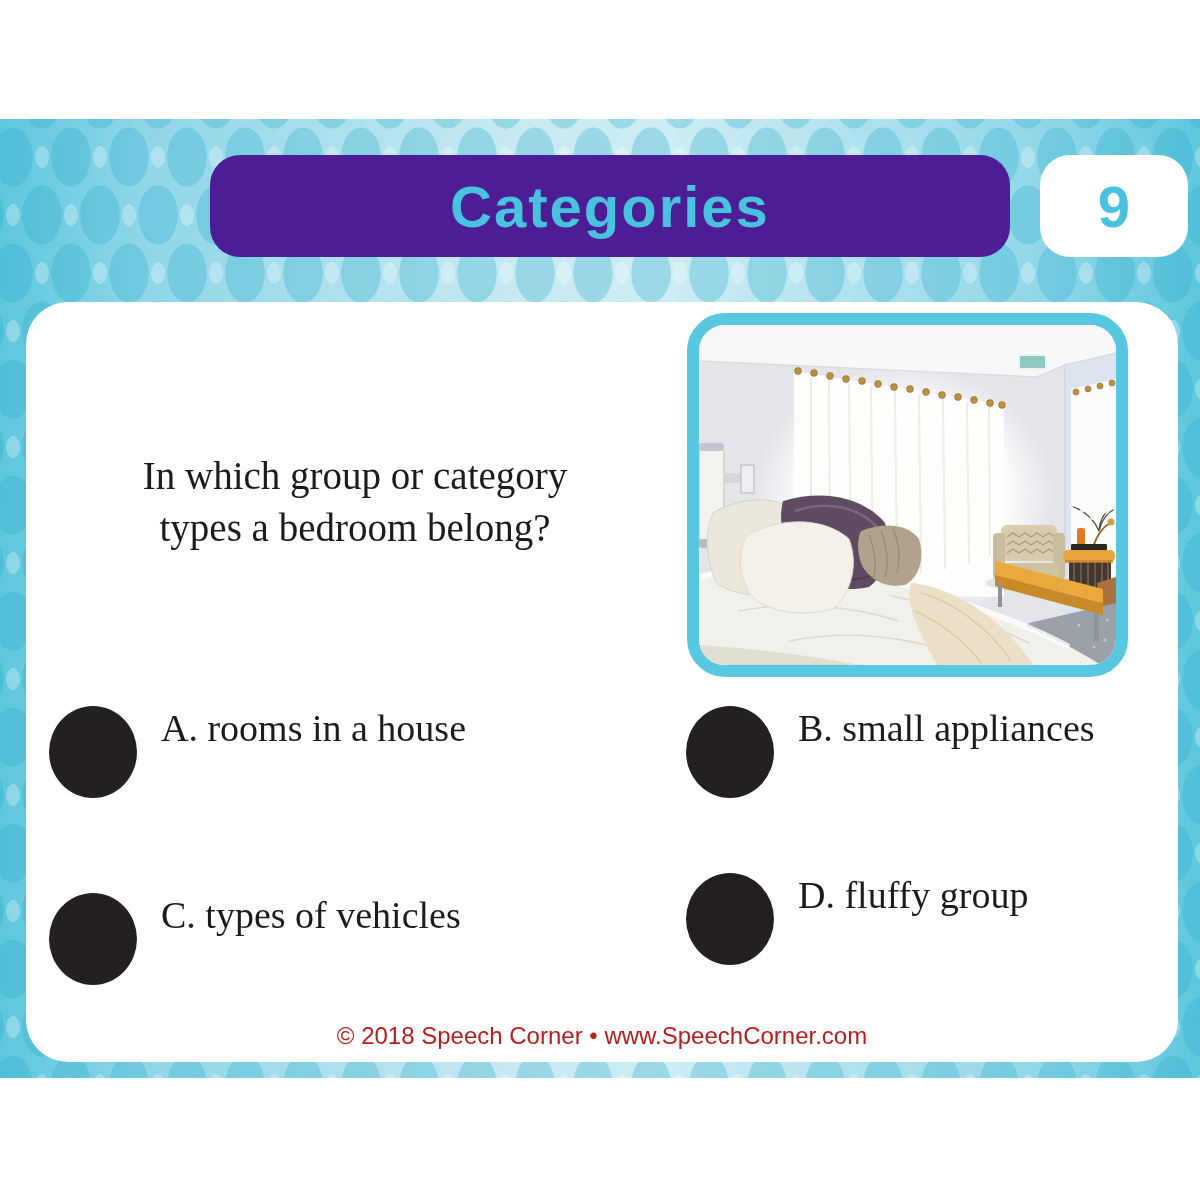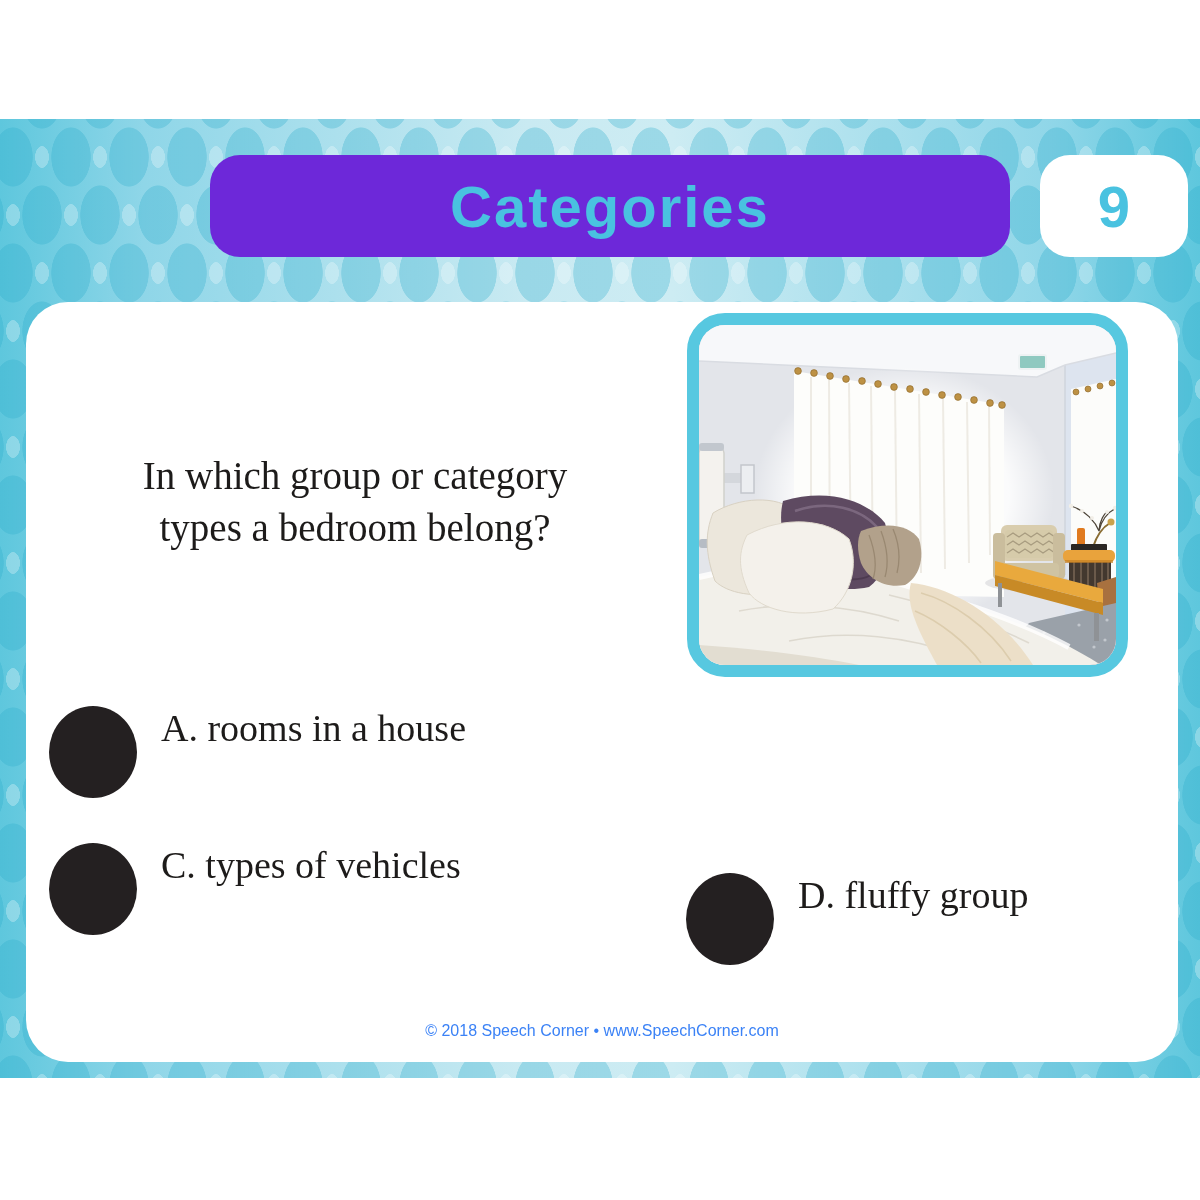--- a/index.html
+++ b/index.html
@@ -15,21 +15,21 @@
       radial-gradient(20px 30px at 29px 58px, rgba(43,172,203,0.30) 97%, transparent 100%),
       radial-gradient(7px 11px at 29px 58px, rgba(255,255,255,0.28) 97%, transparent 100%),
       radial-gradient(7px 11px at 29px 58px, rgba(255,255,255,0.28) 97%, transparent 100%),
       linear-gradient(90deg,#5ec7dd 0%, #8fd6e8 12%, #c9eaf2 44%, #cdecf3 56%, #8fd6e8 88%, #5ec7dd 100%);
     background-size:58px 116px,58px 116px,58px 116px,58px 116px,100% 100%;
     background-position:-16px -20px, 13px 38px, 13px -20px, -16px 38px, 0 0;
   }
 
   .title-box{
     position:absolute;left:210px;top:155px;width:800px;height:102px;
-    background:#6d28d9;border-radius:30px;display:flex;align-items:center;justify-content:center;text-align:center;
+    background:#4c1d95;border-radius:30px;display:flex;align-items:center;justify-content:center;text-align:center;
   }
   .title-text{
     font-size:58px;font-weight:800;color:#49c2e0;letter-spacing:2px;
     font-family:"Liberation Sans",sans-serif;
   }
   .num-box{
     position:absolute;left:1040px;top:155px;width:148px;height:102px;
     background:#ffffff;border-radius:30px;display:flex;align-items:center;justify-content:center;
   }
   .num-text{font-size:58px;font-weight:800;color:#49c2e0;}
@@ -50,32 +50,32 @@
     border:12px solid #57c8e0;border-radius:38px;overflow:hidden;
     box-sizing:border-box;background:#e3e5ea;
   }
   .photo-frame svg{display:block;width:417px;height:340px;}
 
   .option{
     position:absolute;display:flex;gap:24px;height:88px;
   }
   .opt-a{left:23px;top:404px;}
   .opt-b{left:660px;top:404px;}
-  .opt-c{left:23px;top:541px;}
+  .opt-c{left:23px;top:591px;}
   .opt-d{left:660px;top:571px;}
   .dot{
     width:88px;height:92px;border-radius:50%;background:#242021;flex:0 0 auto;
   }
   .opt-label{
     font-family:"Liberation Serif",serif;font-size:38px;color:#1d1b1a;white-space:nowrap;
   }
 
   .footer{
     position:absolute;left:0;right:0;top:720px;text-align:center;
-    font-size:16px;color:#3b82f6;font-family:"Liberation Sans",sans-serif;
+    font-size:24px;color:#b91c1c;font-family:"Liberation Sans",sans-serif;
   }
 </style>
 </head>
 <body>
 
 <div class="page">
   <div class="band"></div>
 
   <div class="title-box">
     <span class="title-text">Categories</span>
@@ -247,20 +247,24 @@
           <path d="M216,286 C240,296 268,318 282,338"></path>
         </g>
       </svg>
     </div>
 
     <div class="option opt-a">
       <span class="dot"></span>
       <span class="opt-label">A. rooms in a house</span>
     </div>
 
+    <div class="option opt-b">
+      <span class="dot"></span>
+      <span class="opt-label">B. small appliances</span>
+    </div>
 
     <div class="option opt-c">
       <span class="dot"></span>
       <span class="opt-label">C. types of vehicles</span>
     </div>
 
     <div class="option opt-d">
       <span class="dot"></span>
       <span class="opt-label">D. fluffy group</span>
     </div>

